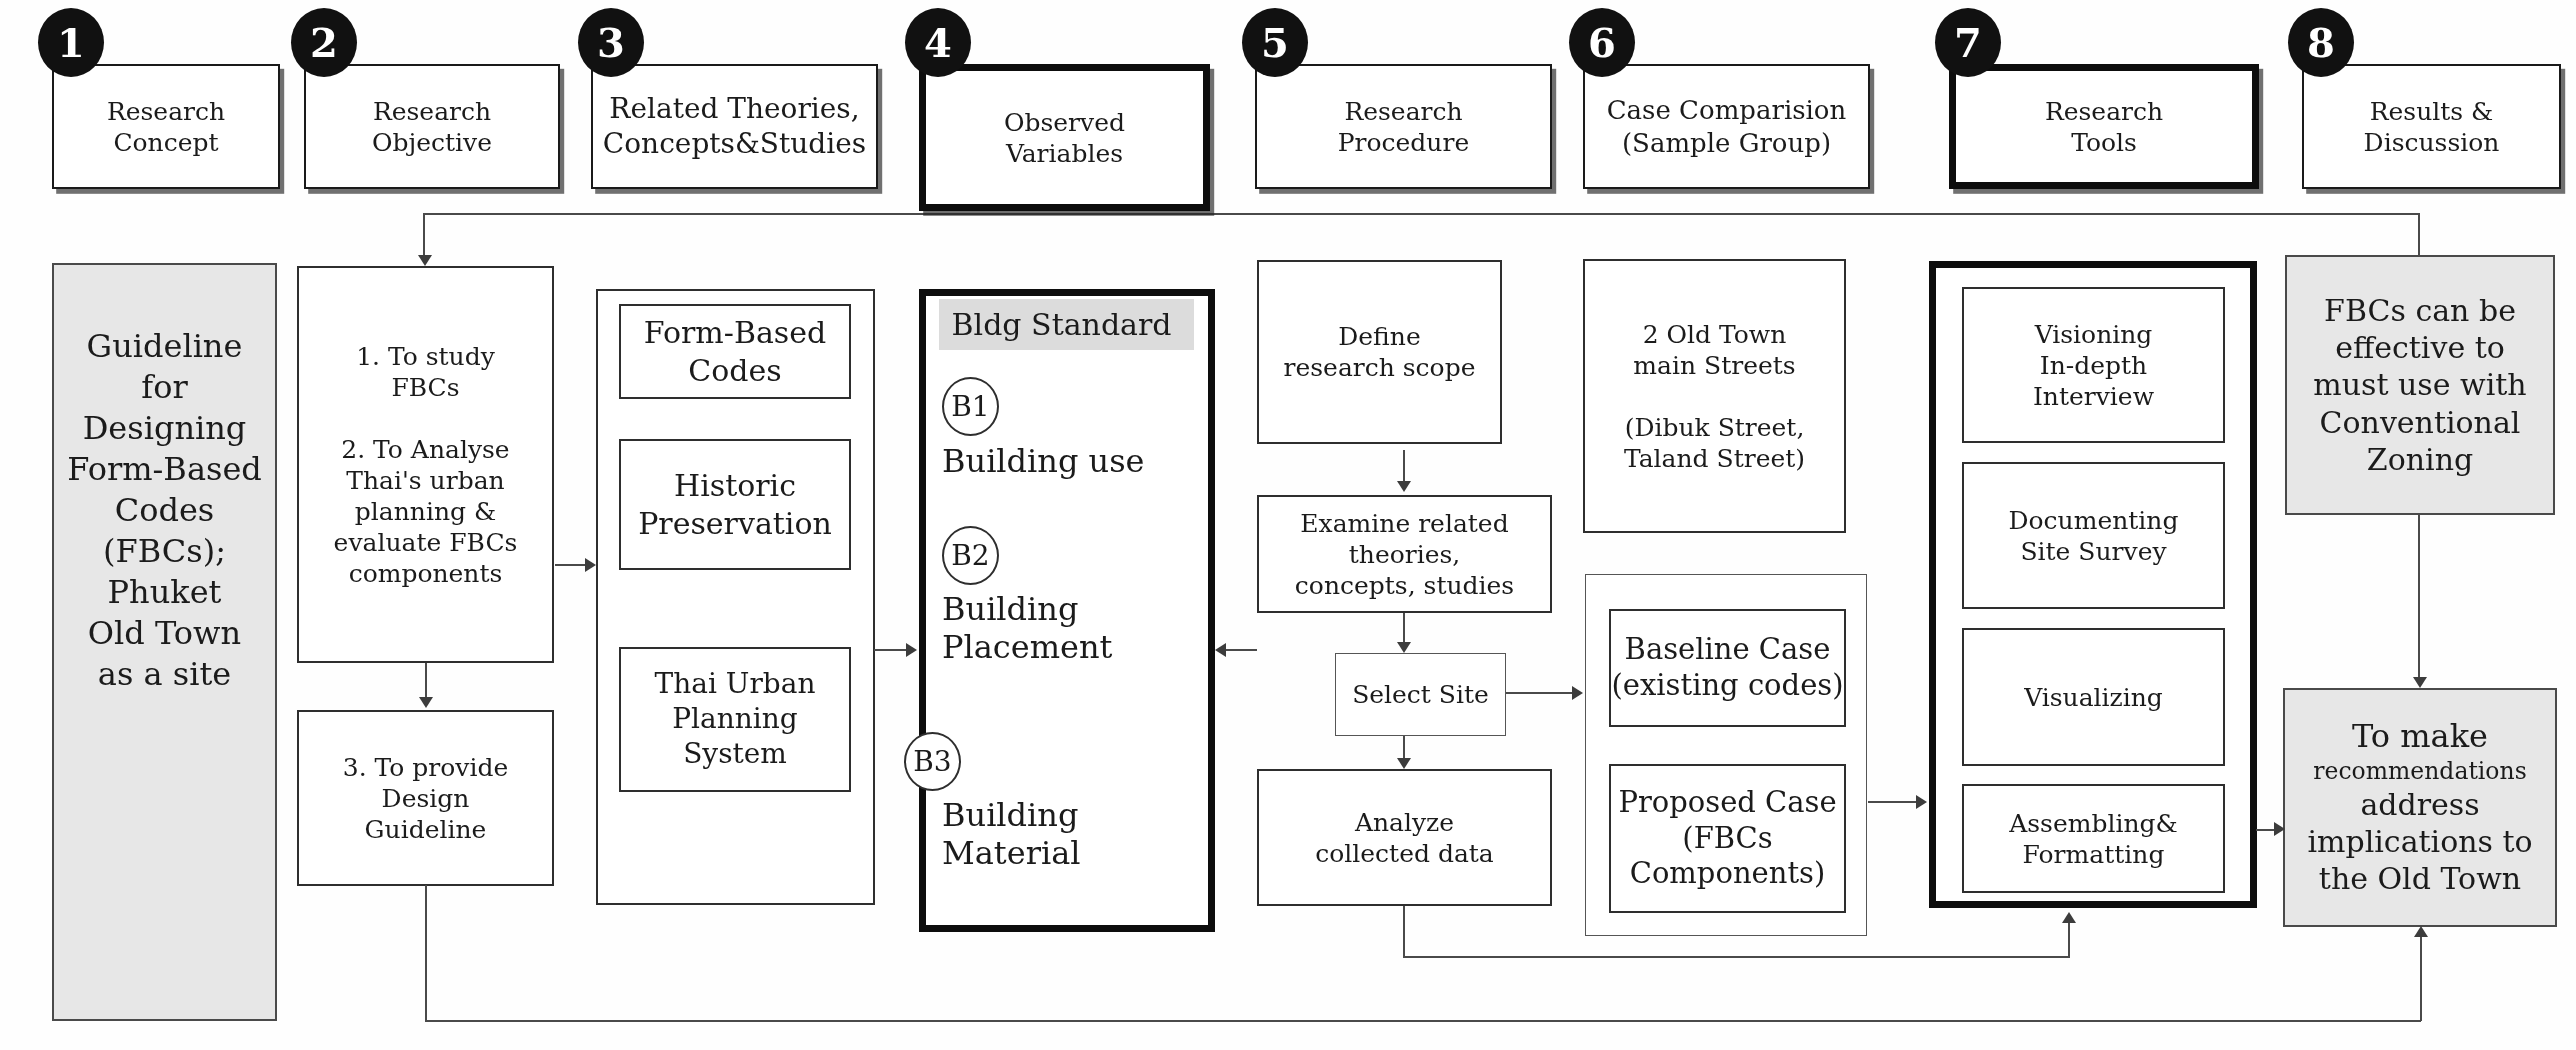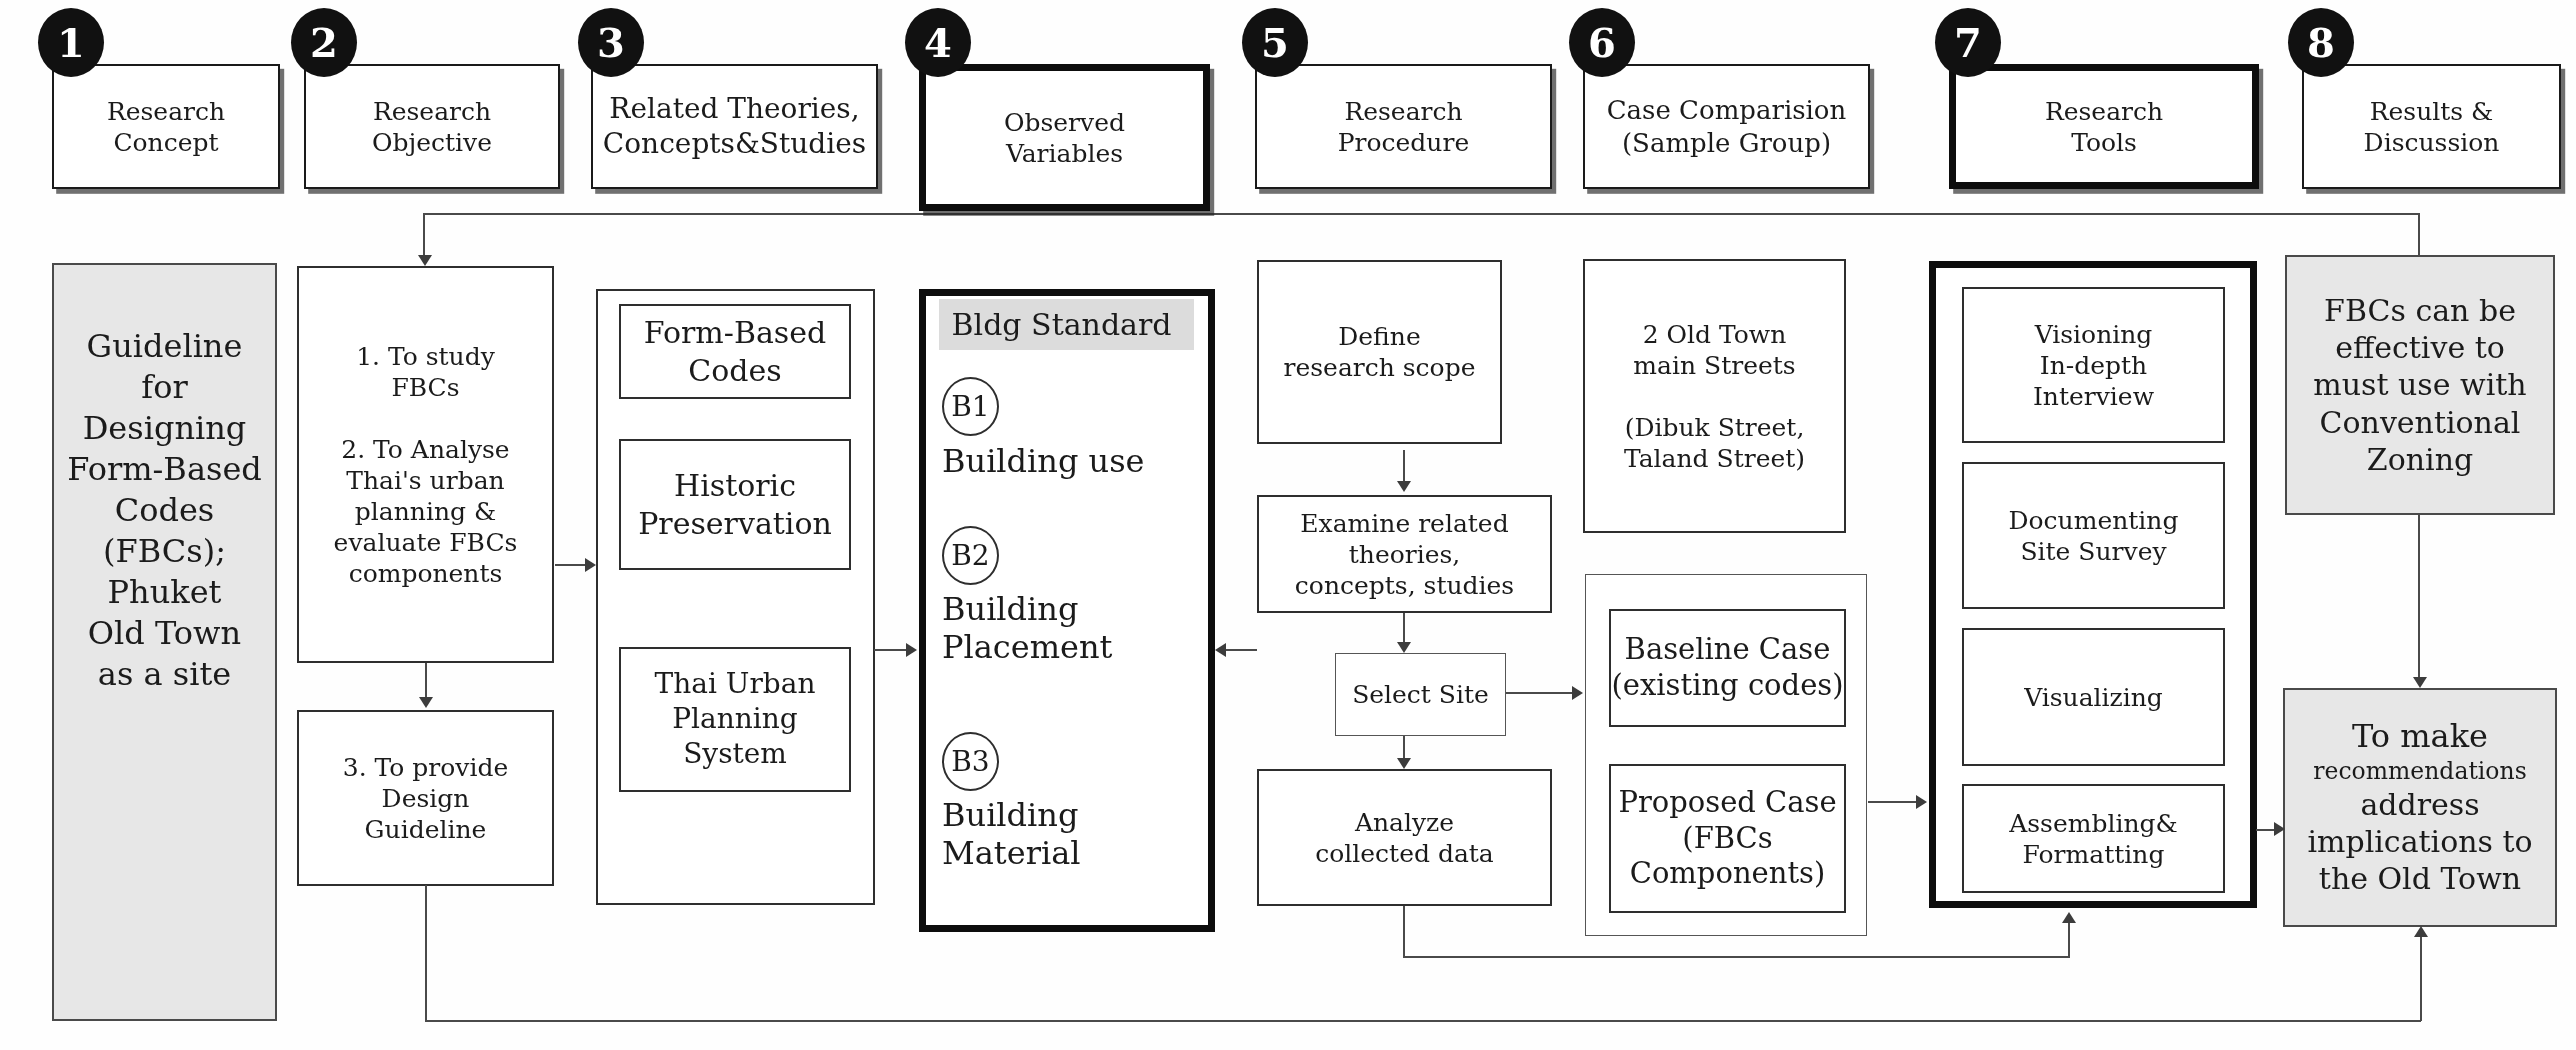--- a/index.html
+++ b/index.html
@@ -94,21 +94,21 @@
   <div class="box" style="left:619px;top:647px;width:232px;height:145px;font-size:28px">Thai Urban
 Planning System</div>
 
   <div class="box thick" style="left:919px;top:289px;width:296px;height:643px"></div>
   <div class="band" style="left:939px;top:299px;width:255px;height:51px">Bldg Standard</div>
   <div class="bcirc" style="left:942px;top:377px">B1</div>
   <div class="blabel" style="left:942px;top:443px;width:263px">Building use</div>
   <div class="bcirc" style="left:942px;top:526px">B2</div>
   <div class="blabel" style="left:942px;top:591px;width:263px">Building
 Placement</div>
-  <div class="bcirc" style="left:942px;top:732px">B3</div>
+  <div class="bcirc" style="left:904px;top:732px">B3</div>
   <div class="blabel" style="left:942px;top:797px;width:263px">Building
 Material</div>
 
   <div class="box" style="left:1257px;top:260px;width:245px;height:184px">Define
 research scope</div>
   <div class="box" style="left:1257px;top:495px;width:295px;height:118px">Examine related
 theories,
 concepts, studies</div>
   <div class="box" style="left:1335px;top:653px;width:171px;height:83px;border-width:1.4px;border-color:#555">Select Site</div>
   <div class="box" style="left:1257px;top:769px;width:295px;height:137px">Analyze

